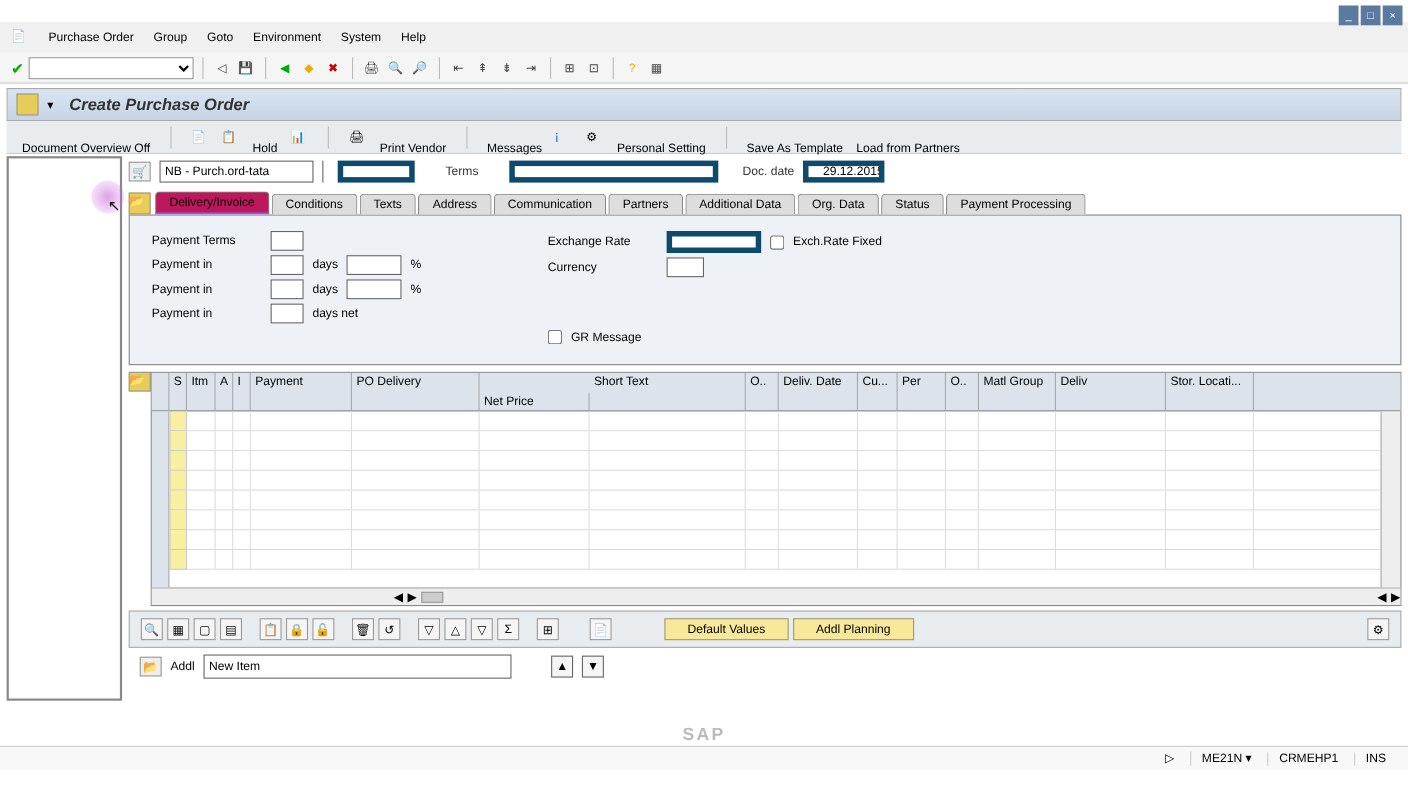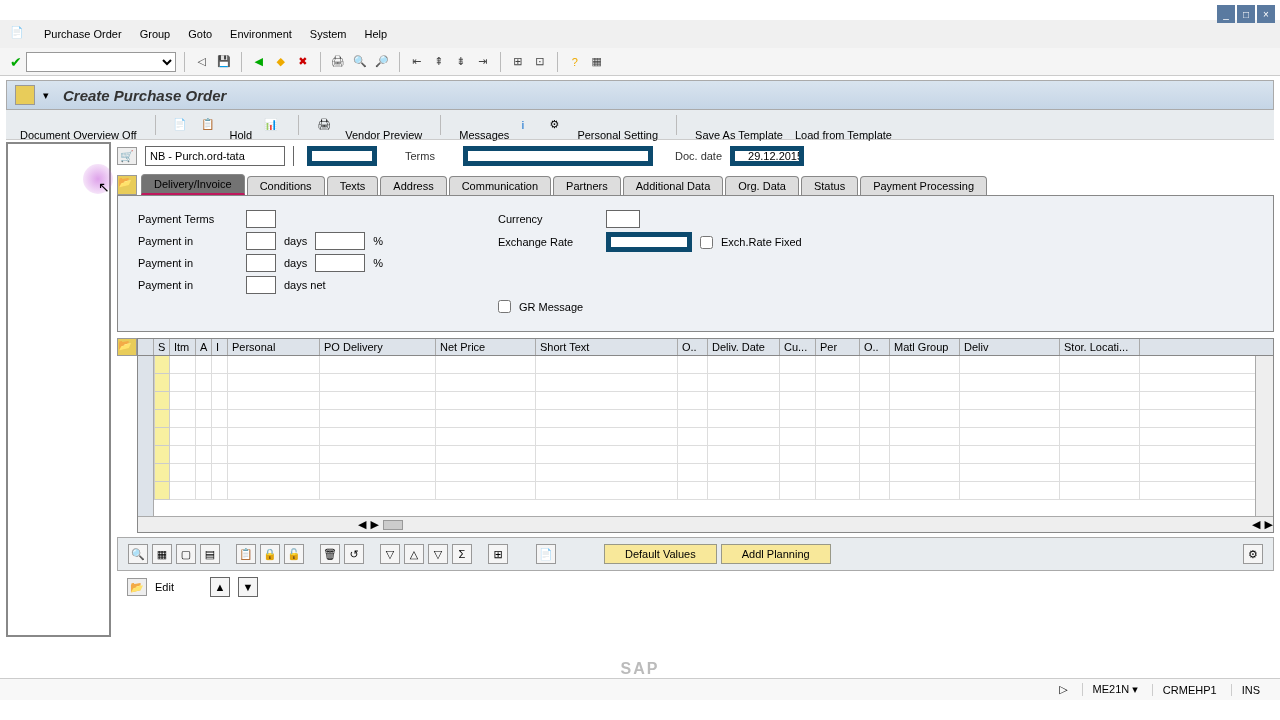--- a/index.html
+++ b/index.html
@@ -45,21 +45,21 @@
 .hdr-row { display: flex; align-items: center; gap: 8px; padding: 4px 0; }
 .hdr-icon { width: 20px; height: 18px; background: #eee; border: 1px solid #999; display:flex; align-items:center; justify-content:center; }
 .doctype { width: 140px; height: 20px; border: 1px solid #666; background: #fff; padding: 0 4px; }
 .hdr-input { height: 20px; border: 5px solid #0c4a6e; background: #fff; padding-left: 13px; }
 .hdr-label { color: #333; }
 
 
 .tab-icon-left { width: 20px; height: 20px; background: #e8cc5a; border: 1px solid #999; margin-right: 4px; }
 .tabs { display: flex; align-items: flex-end; margin-top: 4px; }
 .tab { padding: 3px 12px; background: #ddd; border: 1px solid #888; border-bottom: none; margin-right: 2px; cursor: pointer; border-radius: 4px 4px 0 0; position: relative; }
-.tab.active { background: #737373; border-bottom: 2px solid #be185d; }
+.tab.active { background: #be185d; border-bottom: 2px solid #8b5cf6; }
 
 
 .tab-content { border: 1px solid #888; background: #eef1f5; padding: 14px 20px; min-height: 130px; }
 .form-row { display: flex; align-items: center; margin-bottom: 4px; gap: 8px; }
 .form-label { width: 100px; }
 .small-input { width: 30px; height: 18px; border: 1px solid #666; background: #fff; }
 .med-input { width: 50px; height: 18px; border: 1px solid #666; background: #fff; }
 .wide-input { width: 200px; height: 18px; border: 1px solid #666; background: #fff; }
 
 
@@ -149,29 +149,29 @@
 
 <div class="actionbar">
   <span class="ab-item">Document Overview Off</span>
   <div class="ab-sep"></div>
   <span class="ab-icon">📄</span>
   <span class="ab-icon">📋</span>
   <span class="ab-item">Hold</span>
   <span class="ab-icon">📊</span>
   <div class="ab-sep"></div>
   <span class="ab-icon">🖨</span>
-  <span class="ab-item">Vendor Preview</span>
+  <span class="ab-item">Print Vendor</span>
   <div class="ab-sep"></div>
   <span class="ab-item">Messages</span>
   <span class="ab-icon" style="color:#06c">ℹ</span>
   <span class="ab-icon">⚙</span>
   <span class="ab-item">Personal Setting</span>
   <div class="ab-sep"></div>
   <span class="ab-item">Save As Template</span>
-  <span class="ab-item">Load from Template</span>
+  <span class="ab-item">Load from Partners</span>
 </div>
 
 <div class="main">
   <div class="left-panel">
     <div class="cursor-highlight"></div>
     <div class="cursor-arrow">↖</div>
   </div>
 
   <div class="right-panel">
 
@@ -222,50 +222,50 @@
             <span>%</span>
           </div>
           <div class="form-row">
             <span class="form-label">Payment in</span>
             <input class="small-input" style="">
             <span>days net</span>
           </div>
         </div>
         <div>
           <div class="form-row">
-            <span style="width:100px">Currency</span>
-            <input class="small-input" style="width: 34px;">
-          </div>
-          <div class="form-row">
             <span style="width:100px">Exchange Rate</span>
             <input class="hdr-input" style="width: 86px;">
             <input type="checkbox" style="">
             <span>Exch.Rate Fixed</span>
+          </div>
+          <div class="form-row">
+            <span style="width:100px">Currency</span>
+            <input class="small-input" style="width: 34px;">
           </div>
           <div style="height:44px"></div>
           <div class="form-row">
             <input type="checkbox" style="">
             <span>GR Message</span>
           </div>
         </div>
       </div>
     </div>
 
     <div class="grid-wrapper">
       <div class="grid-icon-left">📂</div>
       <div class="grid">
         <div class="grid-header" id="grid-header">
             <div class="gh" style="width: 16px;"></div>
             <div class="gh" style="width: 16px;">S</div>
             <div class="gh" style="width: 26px;">Itm</div>
             <div class="gh" style="width: 16px;">A</div>
             <div class="gh" style="width: 16px;">I</div>
-            <div class="gh" style="width: 92px;">Personal</div>
+            <div class="gh" style="width: 92px;">Payment</div>
             <div class="gh" style="width: 116px;">PO Delivery</div>
-            <div class="gh" style="width: 100px;">Net Price</div>
+            <div class="gh" style="width: 100px; margin-top: 18px;">Net Price</div>
             <div class="gh" style="width: 142px;">Short Text</div>
             <div class="gh" style="width: 30px;">O..</div>
             <div class="gh" style="width: 72px;">Deliv. Date</div>
             <div class="gh" style="width: 36px;">Cu...</div>
             <div class="gh" style="width: 44px;">Per</div>
             <div class="gh" style="width: 30px;">O..</div>
             <div class="gh" style="width: 70px;">Matl Group</div>
             <div class="gh" style="width: 100px;">Deliv</div>
             <div class="gh" style="width: 80px;">Stor. Locati...</div>
           </div>
@@ -455,21 +455,22 @@
       <div class="btb-icon">📄</div>
       <div style="width:40px"></div>
       <button class="btb-btn">Default Values</button>
       <button class="btb-btn">Addl Planning</button>
       <div style="flex:1"></div>
       <div class="btb-icon">⚙</div>
     </div>
 
     <div class="item-row">
       <div class="hdr-icon">📂</div>
-      <span>Edit</span>
+      <span>Addl</span>
+      <input class="item-combo" value="New Item" style="">
       <div style="width:20px"></div>
       <div class="spin-btn">▲</div>
       <div class="spin-btn">▼</div>
     </div>
   </div>
 </div>
 
 <div class="sap-logo">SAP</div>
 
 <div class="statusbar">

